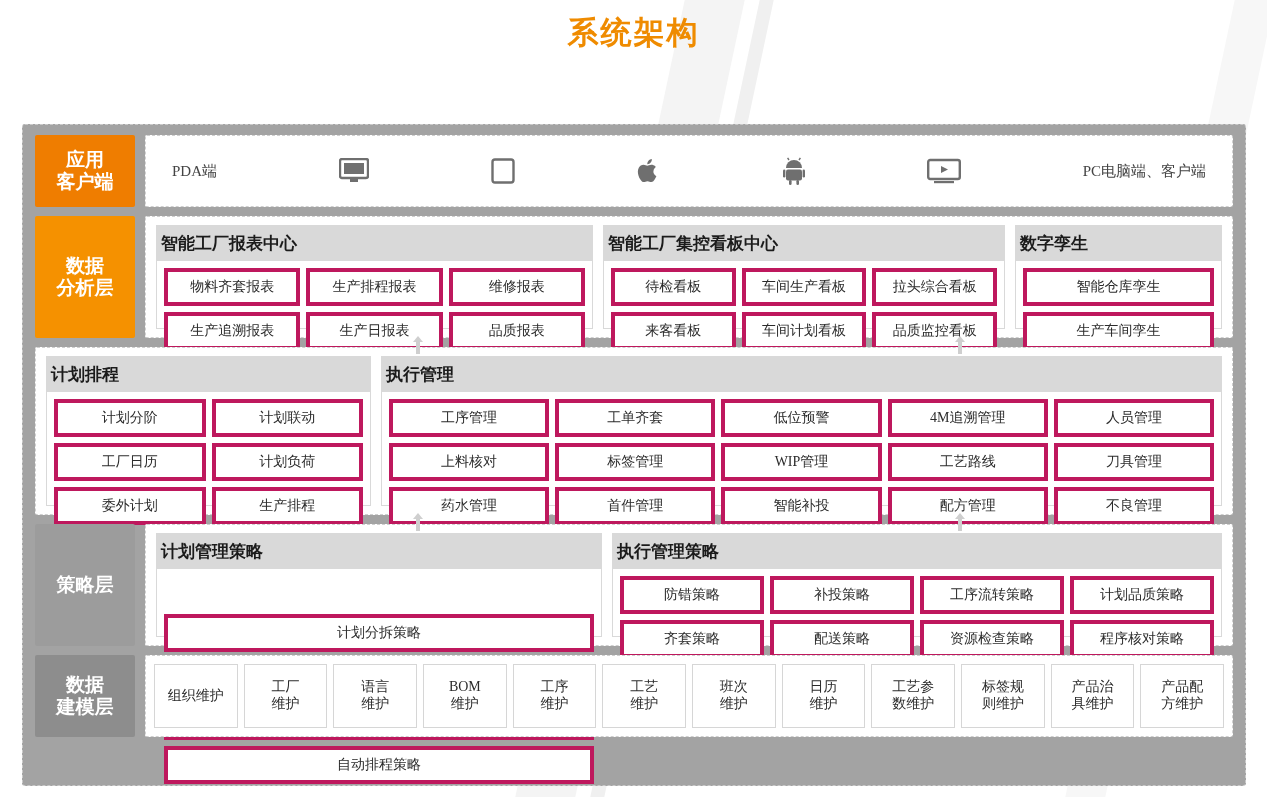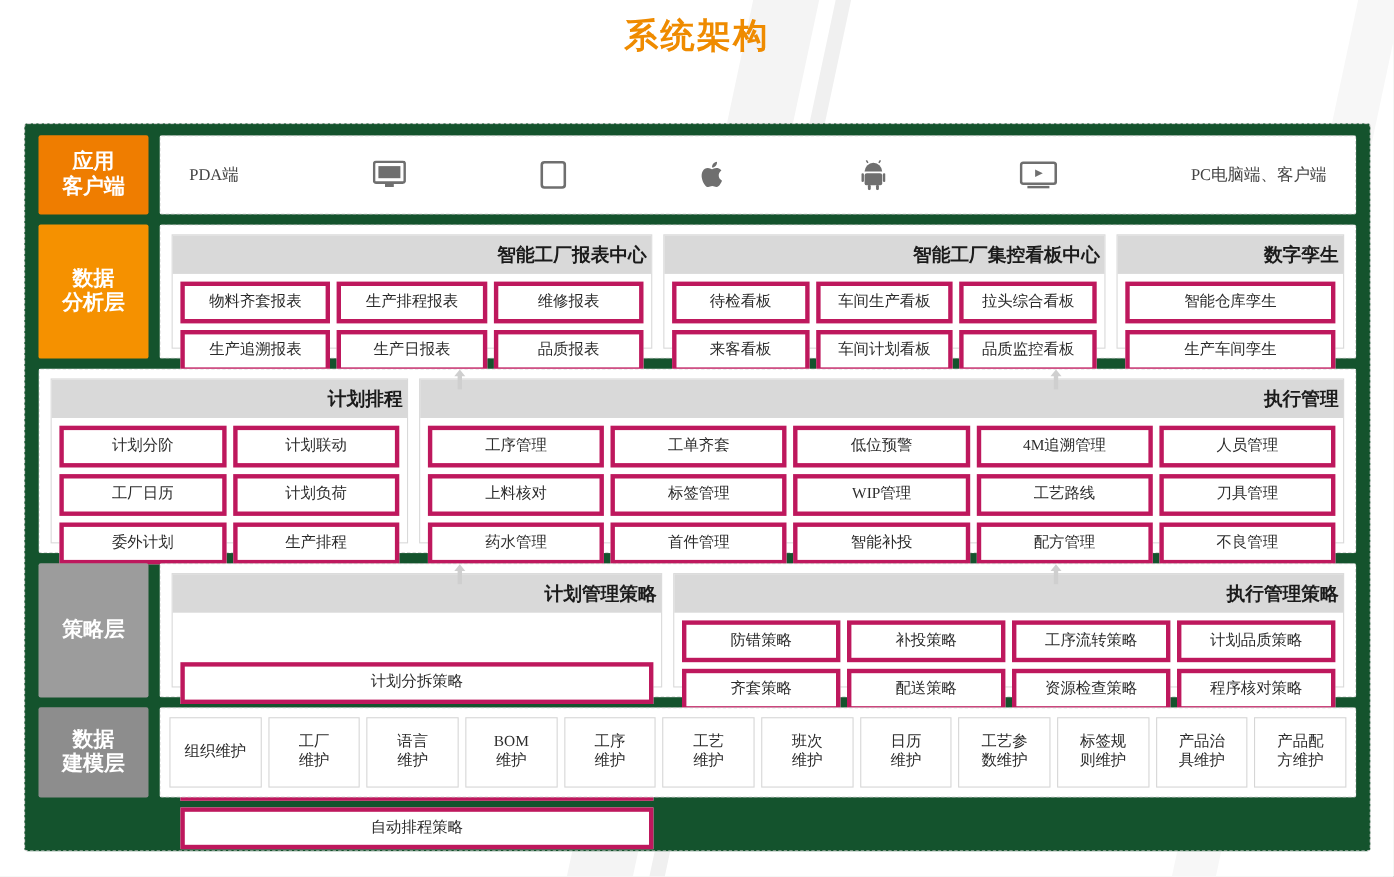--- a/index.html
+++ b/index.html
@@ -35,23 +35,23 @@
     color: #ef8b00;
     font-size: 31px;
     font-weight: bold;
     letter-spacing: 2px;
     padding-top: 12px;
     height: 56px;
   }
 
   #panel {
     position: absolute;
-    left: 22px; top: 112px;
+    left: 22px; top: 124px;
     width: 1224px; height: 662px;
-    background: #14532d;
+    background: #a3a3a3;
     border: 1px dashed #c9c9c9;
     border-radius: 3px;
     z-index: 2;
     padding: 10px 12px 10px 12px;
   }
 
   .row {
     display: flex;
     align-items: stretch;
     margin-bottom: 9px;
@@ -114,21 +114,21 @@
     background: #ffffff;
     padding: 0;
     display: flex;
     flex-direction: column;
   }
   .group-title {
     background: #d9d9d9;
     color: #1b1b1b;
     font-weight: bold;
     font-size: 17px;
-    text-align: right;
+    text-align: left;
     padding: 6px 4px;
   }
   .group-grid {
     display: grid;
     gap: 6px;
     padding: 7px 7px;
   }
   .cell {
     border: 4px solid #be185d;
     background: #fff;

